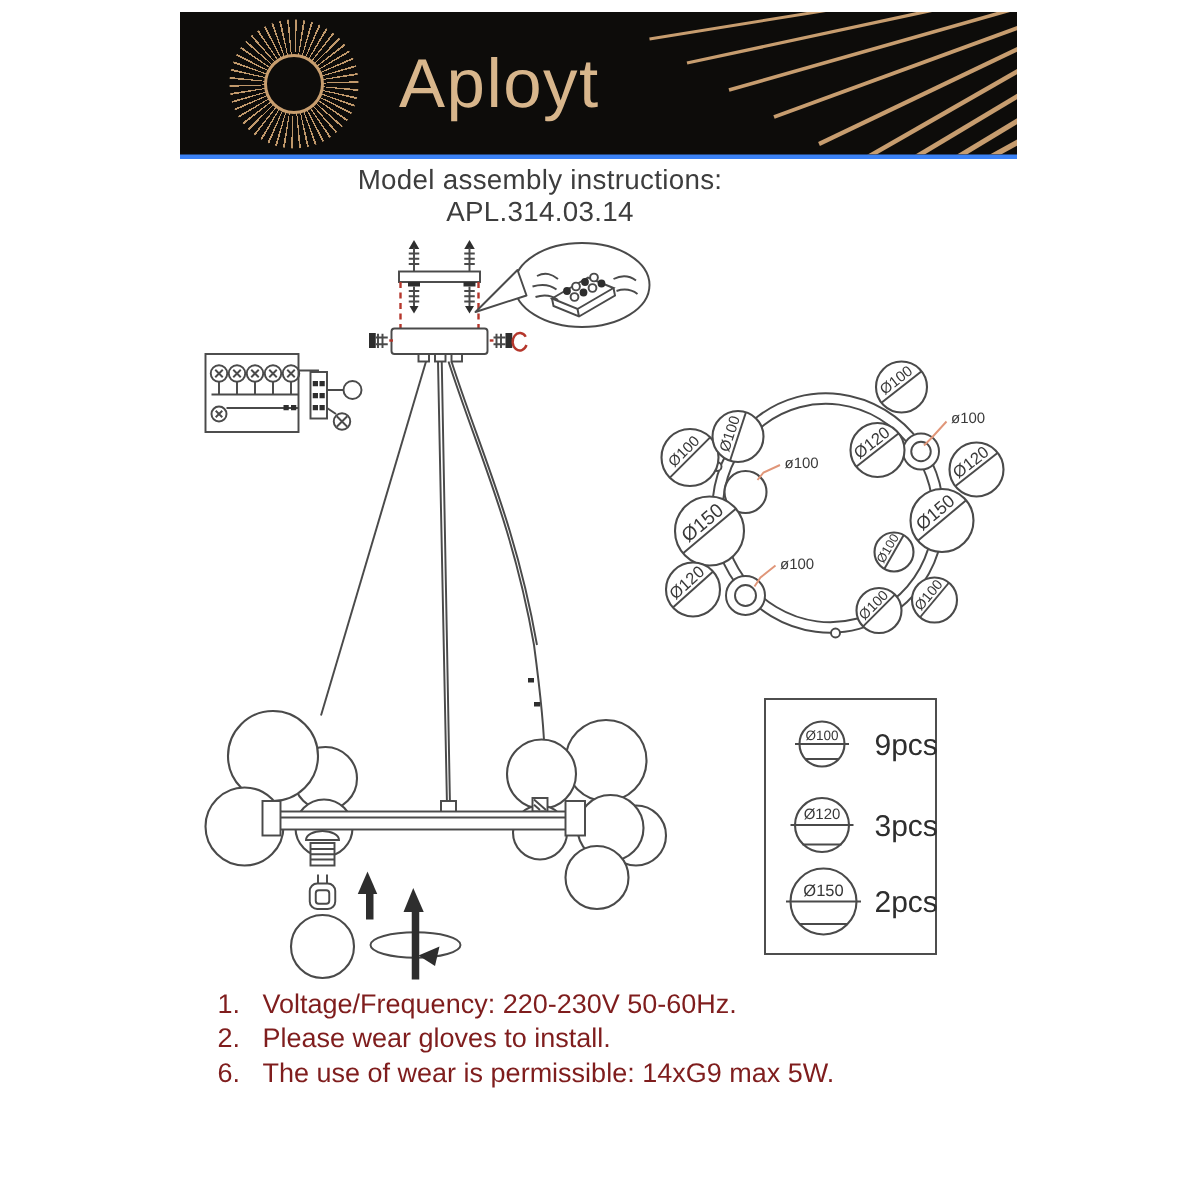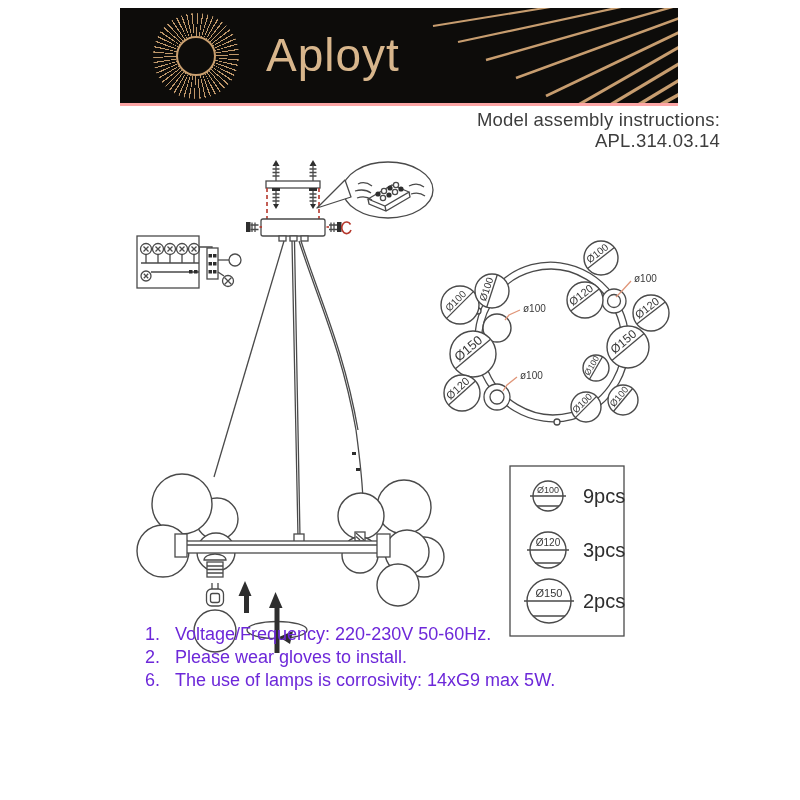--- a/index.html
+++ b/index.html
@@ -1,42 +1,42 @@
 <!DOCTYPE html>
 <html><head>
 <meta charset="utf-8">
 <style>
   html,body{margin:0;padding:0;background:#fff;}
   .page{position:relative;width:800px;height:800px;background:#ffffff;overflow:hidden;
         font-family:"Liberation Sans",sans-serif;color:#3c3c3c;}
   
   .brand-header{position:absolute;left:120px;top:8px;width:558px;height:95px;
-        background:#0d0c0a;border-bottom:3px solid #fca5a5;overflow:hidden;}
+        background:#0d0c0a;border-bottom:3px solid #3b82f6;overflow:hidden;}
   .starburst{position:absolute;left:33px;top:5px;width:86px;height:86px;border-radius:50%;
         background:repeating-conic-gradient(from 1deg,rgba(202,160,112,.95) 0deg 1.7deg,rgba(13,12,10,0) 1.7deg 7.2deg);}
   .starburst-core{position:absolute;inset:23px;background:#0d0c0a;border:2.5px solid #c89e6e;border-radius:50%;}
   .brand-name{position:absolute;left:146px;top:20px;font-size:46px;font-weight:300;
         color:#d8b68c;letter-spacing:1px;}
   .header-rays{position:absolute;right:0;top:0;}
   
-  .sheet-title{position:absolute;left:0;top:109px;width:720px;text-align:right;
+  .sheet-title{position:absolute;left:0;top:109px;width:720px;text-align:center;
         font-size:18.5px;line-height:21px;color:#3d3d3d;letter-spacing:.2px;}
   
   .diagram-svg{position:absolute;left:0;top:0;}
   .ln{stroke:#4a4a4a;stroke-width:1.3;fill:none;}
   .lnf{stroke:#4a4a4a;stroke-width:1.3;fill:#ffffff;}
   .ball{stroke:#4a4a4a;stroke-width:1.4;fill:#ffffff;}
   .dark{fill:#2e2e2e;stroke:none;}
   .redln{stroke:#b5372c;stroke-width:1.6;fill:none;}
   .peach{stroke:#e09679;stroke-width:1.3;fill:none;}
   .dlabel{fill:#383838;font-weight:500;}
   .leader-t{fill:#3a3a3a;font-size:10px;}
   .qty{fill:#2e2e2e;font-size:20px;font-weight:500;}
   
-  .instructions{position:absolute;left:145px;top:623px;font-size:18px;line-height:23px;color:#6d28d9;}
+  .instructions{position:absolute;left:145px;top:658px;font-size:18px;line-height:23px;color:#7f1d1d;}
   .instr-row{white-space:nowrap;}
   .instr-num{display:inline-block;width:30px;}
 </style>
 </head>
 <body>
 
 <div class="page">
 
   <div class="brand-header">
     <div class="starburst">
@@ -335,17 +335,17 @@
   </svg>
 
   <div class="instructions">
     <div class="instr-row">
       <span class="instr-num">1.</span><span>Voltage/Frequency: 220-230V 50-60Hz.</span>
     </div>
     <div class="instr-row">
       <span class="instr-num">2.</span><span>Please wear gloves to install.</span>
     </div>
     <div class="instr-row">
-      <span class="instr-num">6.</span><span>The use of lamps is corrosivity: 14xG9 max 5W.</span>
+      <span class="instr-num">6.</span><span>The use of wear is permissible: 14xG9 max 5W.</span>
     </div>
   </div>
 
 </div>
 
 </body></html>

